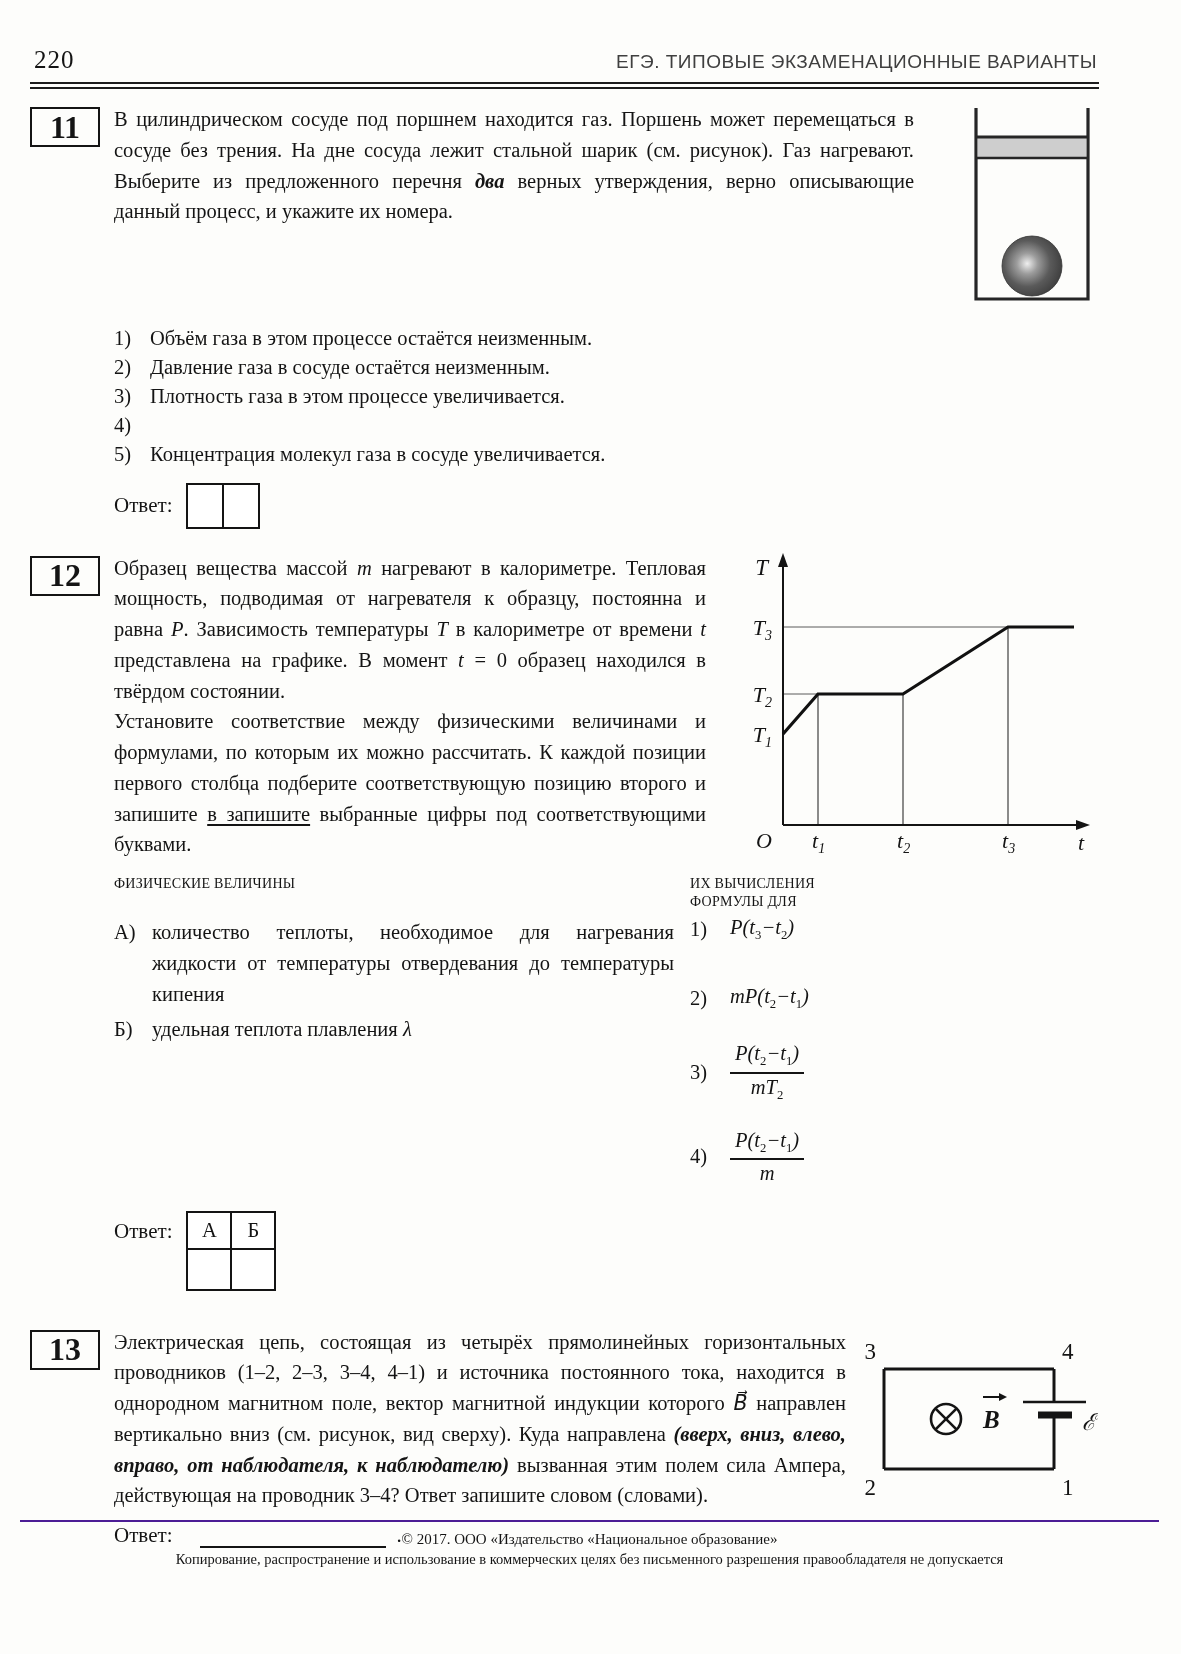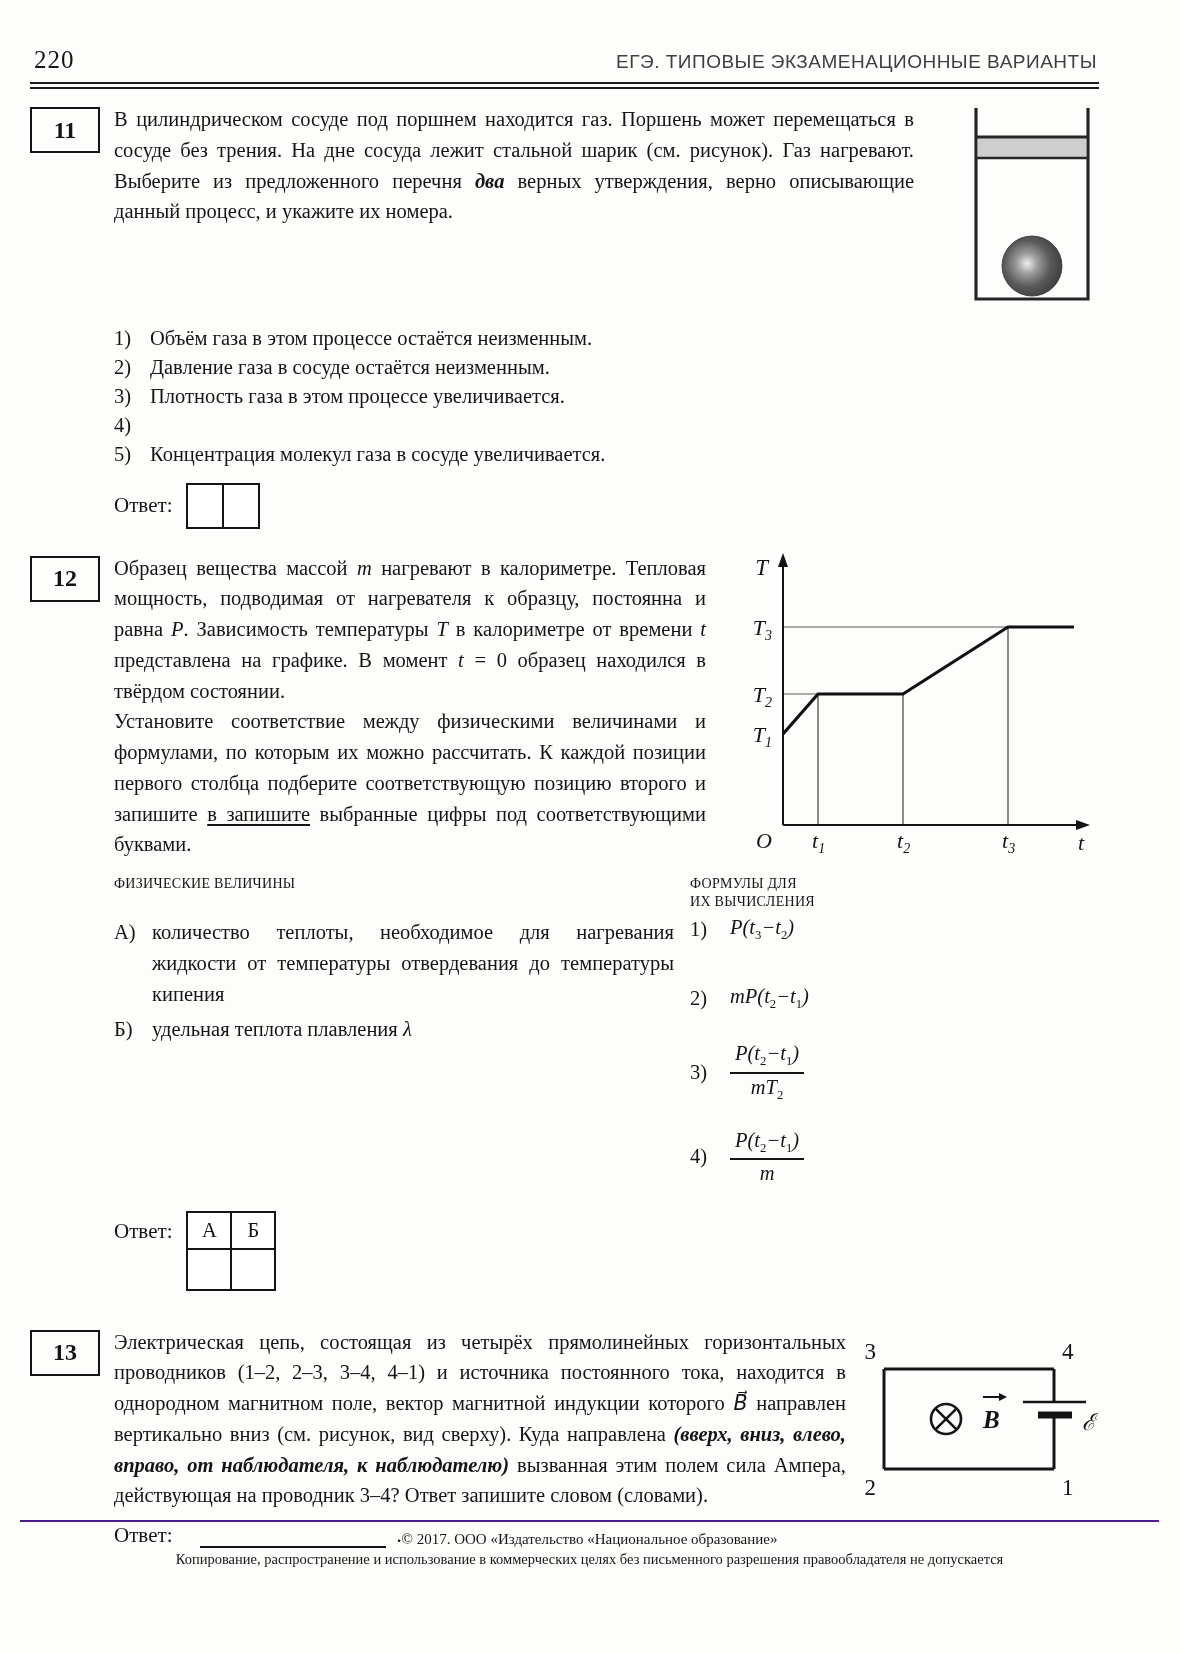--- a/index.html
+++ b/index.html
@@ -12,23 +12,23 @@
   .header { display:flex; justify-content:space-between; align-items:baseline;
             margin:46px 84px 0 34px; }
   .pageno { font-size:25px; letter-spacing:1px; }
   .htitle { font-family:"Liberation Sans","DejaVu Sans",sans-serif; font-size:19px;
             color:#3f3f3f; letter-spacing:0.5px; }
   .hrule { margin:8px 82px 0 30px; height:7px;
            border-top:2px solid #1c1c1c; border-bottom:2px solid #1c1c1c; }
   
   .problem { display:flex; margin-left:30px; width:1068px; }
   .qnumcol { width:84px; flex:0 0 84px; }
-  .qnum { width:70px; height:46px; margin-top:3px; border:2px solid #141414;
+  .qnum { width:70px; height:40px; margin-top:3px; border:2px solid #141414;
           display:flex; align-items:center; justify-content:center;
-          font-weight:bold; font-size:24px; }
+          font-weight:bold; font-size:32px; }
   .qbody { flex:1; min-width:0; }
   p.just { font-size:20.5px; line-height:1.5; text-align:justify; }
   .mvar { font-style:italic; }
   .bi { font-style:italic; font-weight:bold; }
   .und { text-decoration:underline; text-underline-offset:3px; }
   .vec-b { font-style:italic; font-family:"DejaVu Serif","DejaVu Sans",serif; }
   
   .q11-top { display:flex; }
   .q11-text { width:800px; }
   .q11-fig { margin-left:auto; margin-top:2px; }
@@ -202,22 +202,22 @@
             <span class="pv-letter">А)</span>
             <span class="pv-text">количество теплоты, необходимое для нагревания жидкости от температуры отвердевания до температуры кипения</span>
           </div>
           <div class="pv-item">
             <span class="pv-letter">Б)</span>
             <span class="pv-text"><span>удельная теплота плавления </span><span class="mvar">λ</span></span>
           </div>
         </div>
         <div class="col-right">
           <div class="colhead">
+            <div>ИХ ВЫЧИСЛЕНИЯ</div>
             <div>ФОРМУЛЫ ДЛЯ</div>
-            <div>ИХ ВЫЧИСЛЕНИЯ</div>
           </div>
           <div class="formula-row" style="margin-top:4px;">
             <span class="f-num">1)</span>
             <span class="f-expr"><span>P(t</span><sub>3</sub><span>−t</span><sub>2</sub><span>)</span></span>
           </div>
           <div class="formula-row" style="margin-top:42px;">
             <span class="f-num">2)</span>
             <span class="f-expr"><span>mP(t</span><sub>2</sub><span>−t</span><sub>1</sub><span>)</span></span>
           </div>
           <div class="formula-row" style="margin-top:30px;">

